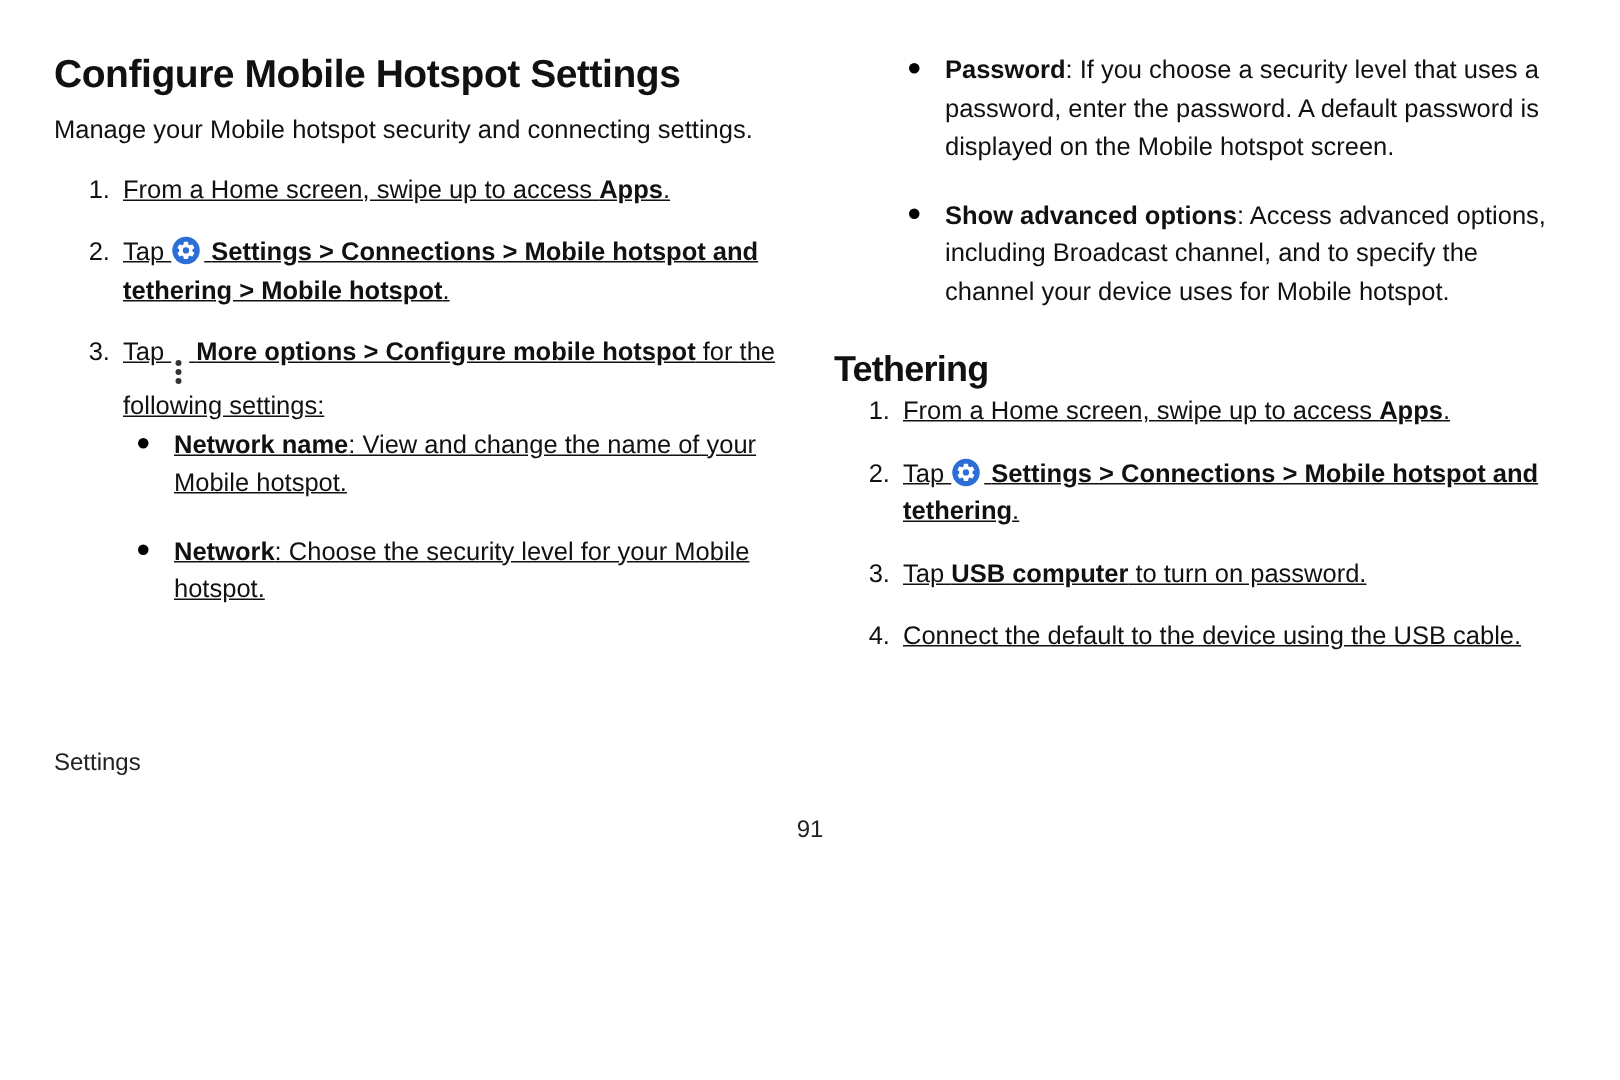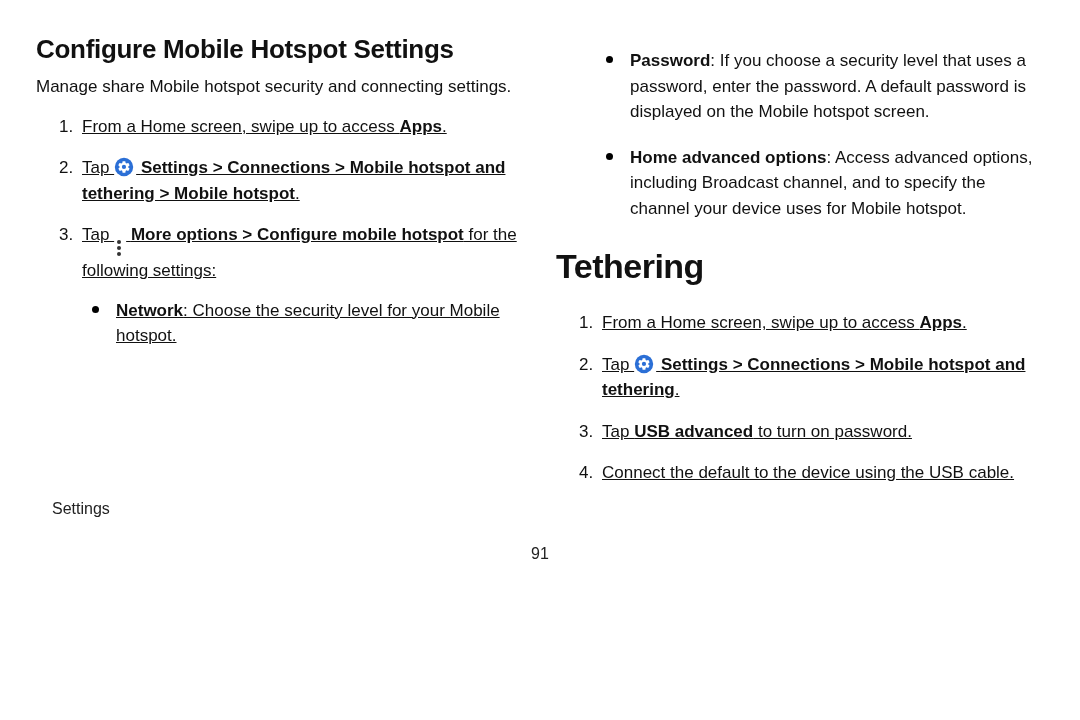--- a/index.html
+++ b/index.html
@@ -20,24 +20,24 @@
   .col {
     width: 50%;
   }
   h2.section-heading {
     font-size: 26px;
     font-weight: 700;
     margin-bottom: 10px;
     letter-spacing: -0.3px;
   }
   h1.page-heading {
-    font-size: 34px;
+    font-size: 24px;
     font-weight: 800;
     margin-top: 26px;
-    margin-bottom: 24px;
+    margin-bottom: 0;
     letter-spacing: -0.5px;
   }
   p.intro {
     font-size: 17px;
     line-height: 1.45;
     margin-bottom: 14px;
   }
   ol.steps {
     list-style: decimal;
     padding-left: 42px;
@@ -45,21 +45,21 @@
   }
   ol.steps > li {
     margin-bottom: 16px;
     line-height: 1.5;
     padding-left: 4px;
     text-decoration: underline;
   }
   ul.bullets {
     list-style: none;
     padding-left: 6px;
-    margin-top: 14px;
+    margin-top: 0;
   }
   ul.bullets.top-level {
     padding-left: 46px;
   }
   ul.bullets > li {
     position: relative;
     padding-left: 28px;
     margin-bottom: 20px;
     line-height: 1.5;
     font-size: 17px;
@@ -97,32 +97,32 @@
     width: 4px; height: 4px; background:#333; border-radius:50%;
   }
   .footer {
     position: absolute;
     bottom: 24px;
     left: 36px;
     right: 36px;
     font-size: 16px;
     color: #222;
   }
-  .footer-label { position: absolute; left: 16px; }
+  .footer-label { position: absolute; left: 0; }
   .footer-page  { position: absolute; left: 50%; transform: translateX(-50%); margin-top: 45px; }
 </style>
 </head>
 <body>
 
 <div class="page">
   <div class="columns">
 
     <div class="col">
       <h2 class="section-heading">Configure Mobile Hotspot Settings</h2>
-      <p class="intro">Manage share Mobile hotspot security and connecting settings.</p>
+      <p class="intro">Manage your Mobile hotspot security and connecting settings.</p>
 
       <ol class="steps">
         <li>
           <span>From a Home screen, swipe up to access </span><span class="b">Apps</span><span>.</span>
         </li>
         <li>
           <span>Tap </span>
           <span class="settings-icon">
             <svg viewBox="0 0 24 24" width="20" height="20">
                 <circle cx="12" cy="12" r="11" fill="#2b6fd6"></circle>
@@ -135,55 +135,58 @@
           <span>Tap </span>
           <span class="more-icon">
               <span></span>
               <span></span>
               <span></span>
             </span>
           <span class="b">More options &gt; Configure mobile hotspot</span><span> for the following settings:</span>
 
           <ul class="bullets">
             <li>
+              <span class="b">Network name</span><span>: View and change the name of your Mobile hotspot.</span>
+            </li>
+            <li>
               <span class="b">Network</span><span>: Choose the security level for your Mobile hotspot.</span>
             </li>
           </ul>
         </li>
       </ol>
     </div>
 
     <div class="col">
       <ul class="bullets top-level">
         <li>
           <span class="b">Password</span><span>: If you choose a security level that uses a password, enter the password. A default password is displayed on the Mobile hotspot screen.</span>
         </li>
         <li>
-          <span class="b">Home advanced options</span><span>: Access advanced options, including Broadcast channel, and to specify the channel your device uses for Mobile hotspot.</span>
+          <span class="b">Show advanced options</span><span>: Access advanced options, including Broadcast channel, and to specify the channel your device uses for Mobile hotspot.</span>
         </li>
       </ul>
 
       <h1 class="page-heading">Tethering</h1>
 
       <ol class="steps">
         <li>
           <span>From a Home screen, swipe up to access </span><span class="b">Apps</span><span>.</span>
         </li>
         <li>
           <span>Tap </span>
           <span class="settings-icon">
             <svg viewBox="0 0 24 24" width="20" height="20">
                 <circle cx="12" cy="12" r="11" fill="#2b6fd6"></circle>
                 <path fill="#fff" d="M19.14,12.94a7,7,0,0,0,.05-.94,7,7,0,0,0-.05-.94l2-1.58a.5.5,0,0,0,.12-.64l-1.9-3.3a.5.5,0,0,0-.61-.22l-2.39,1a7.07,7.07,0,0,0-1.62-.94l-.36-2.54A.5.5,0,0,0,13.9,2.4H10.1a.5.5,0,0,0-.49.42L9.25,5.36a7.07,7.07,0,0,0-1.62.94l-2.39-1a.5.5,0,0,0-.61.22l-1.9,3.3a.5.5,0,0,0,.12.64l2,1.58a7,7,0,0,0-.5.94,7,7,0,0,0,.5.94l-2,1.58a.5.5,0,0,0-.12.64l1.9,3.3a.5.5,0,0,0,.61.22l2.39-1a7.07,7.07,0,0,0,1.62.94l.36,2.54a.5.5,0,0,0,.49.42h3.8a.5.5,0,0,0,.49-.42l.36-2.54a7.07,7.07,0,0,0,1.62-.94l2.39,1a.5.5,0,0,0,.61-.22l1.9-3.3a.5.5,0,0,0-.12-.64ZM12,15.5A3.5,3.5,0,1,1,15.5,12,3.5,3.5,0,0,1,12,15.5Z" transform="scale(0.72) translate(4.6 4.6)"></path>
               </svg>
           </span>
           <span class="b">Settings &gt; Connections &gt; Mobile hotspot and tethering</span><span>.</span>
         </li>
         <li>
-          <span>Tap </span><span class="b">USB advanced</span><span> to turn on password.</span>
+          <span>Tap </span><span class="b">USB computer</span><span> to turn on password.</span>
         </li>
         <li>
           <span>Connect the default to the device using the USB cable.</span>
         </li>
       </ol>
     </div>
   </div>
 
   <div class="footer">
     <span class="footer-label">Settings</span>

